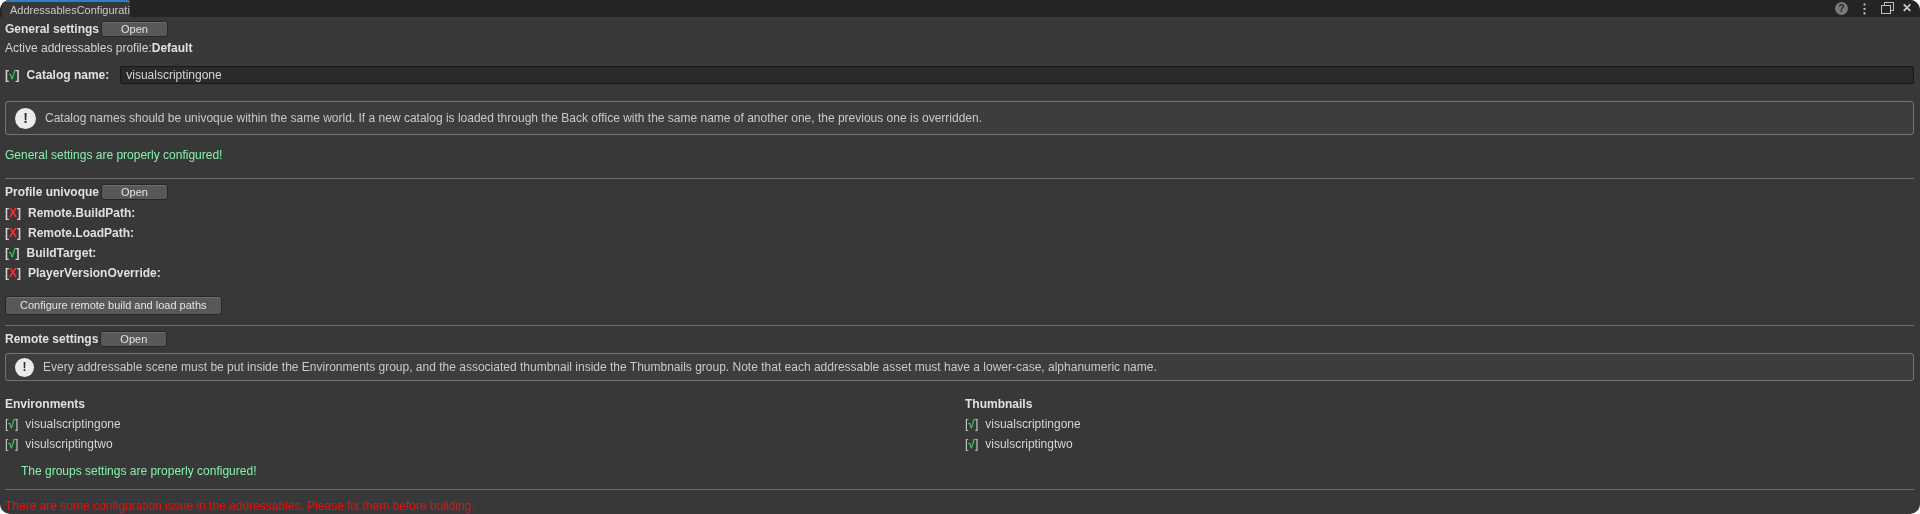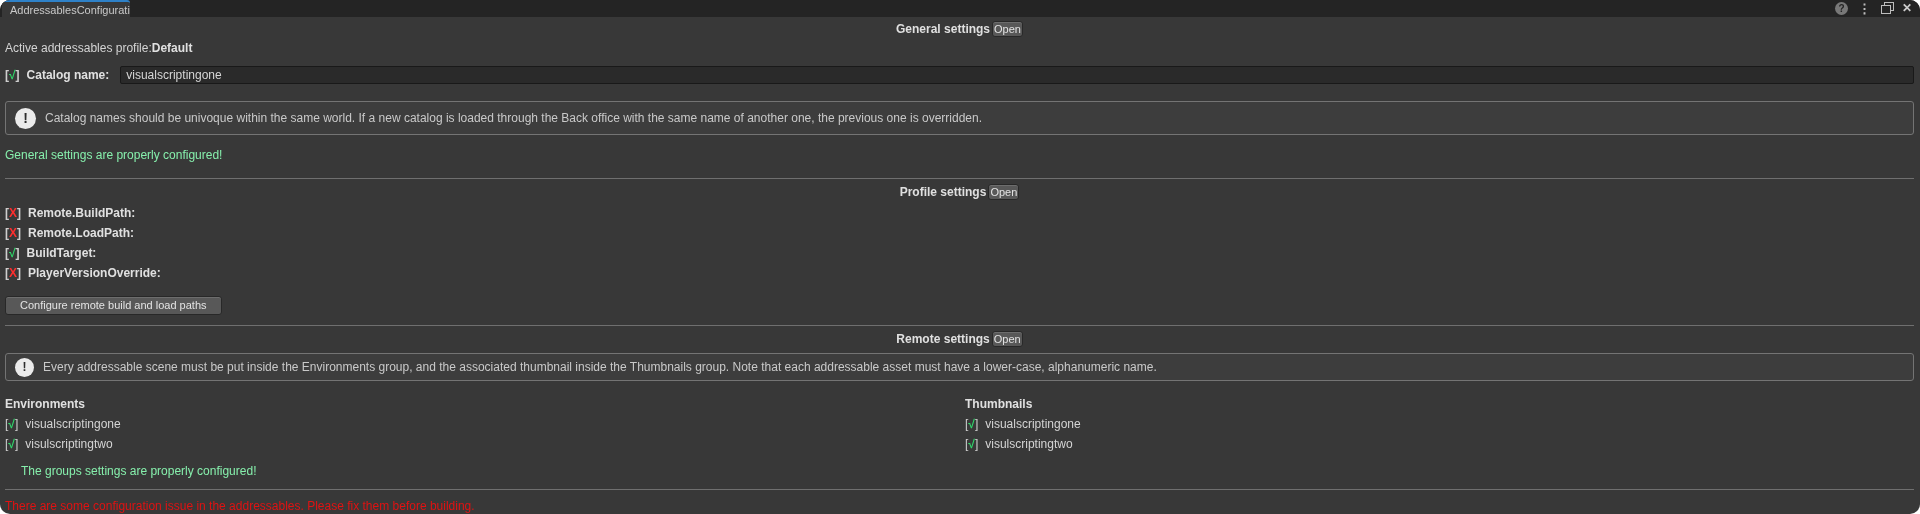--- a/index.html
+++ b/index.html
@@ -19,25 +19,25 @@
   .win-icons{position:absolute;right:8px;top:1px;height:15px;display:flex;align-items:center;gap:10px;}
   .help-icon{width:13px;height:13px;border-radius:50%;background:#787878;color:#242424;
     font-size:10px;font-weight:bold;display:flex;align-items:center;justify-content:center;}
   .menu-icon{color:#bdbdbd;font-size:13px;font-weight:bold;line-height:13px;}
   .float-icon{position:relative;width:11px;height:10px;display:inline-block;}
   .float-icon .sq{position:absolute;left:0;bottom:0;width:8px;height:7px;border:1px solid #bdbdbd;background:#242424;}
   .float-icon .sq2{left:3px;bottom:3px;background:transparent;}
   .close-icon{color:#cccccc;font-size:12px;font-weight:bold;line-height:13px;}
   
   .content{padding:0 6px 0 5px;}
-  .sec-row{display:flex;align-items:center;gap:2px;justify-content:center;}
+  .sec-row{display:flex;align-items:center;gap:2px;}
   .sec-title{font-weight:bold;color:#e0e0e0;}
   .btn{
     background:#585858;border:1px solid #282828;box-shadow:inset 0 1px 0 #6d6d6d;
-    border-radius:3px;color:#e3e3e3;font-size:11px;padding:0 1px;height:16px;
+    border-radius:3px;color:#e3e3e3;font-size:11px;padding:0 19px;height:16px;
     line-height:14px;display:inline-flex;align-items:center;cursor:default;
     font-family:"Liberation Sans",sans-serif;
   }
   .row-general{margin-top:4px;height:16px;}
   .row-profileline{margin-top:4px;height:15px;display:flex;align-items:flex-start;}
   .bold{font-weight:bold;color:#e0e0e0;}
   
   .ck{white-space:pre;color:#cfcfcf;}
   .ck::before{content:"[";}
   .ck::after{content:"]";}
@@ -125,21 +125,21 @@
       <span class="bang b22">!</span>
       <span>Catalog names should be univoque within the same world. If a new catalog is loaded through the Back office with the same name of another one, the previous one is overridden.</span>
     </div>
 
     <div class="status-green sg1">General settings are properly configured!</div>
 
     <hr class="divider hr1">
 
     
     <div class="sec-row row-sectitle">
-      <span class="sec-title">Profile settings</span>
+      <span class="sec-title">Profile univoque</span>
       <button class="btn">Open</button>
     </div>
 
     <div class="profile-rows">
       <div class="p-row">
         <span class="ck err boldbr"><i>X</i></span>
         <span class="bold">Remote.BuildPath:</span>
         <span class="val"></span>
       </div>
       <div class="p-row">

